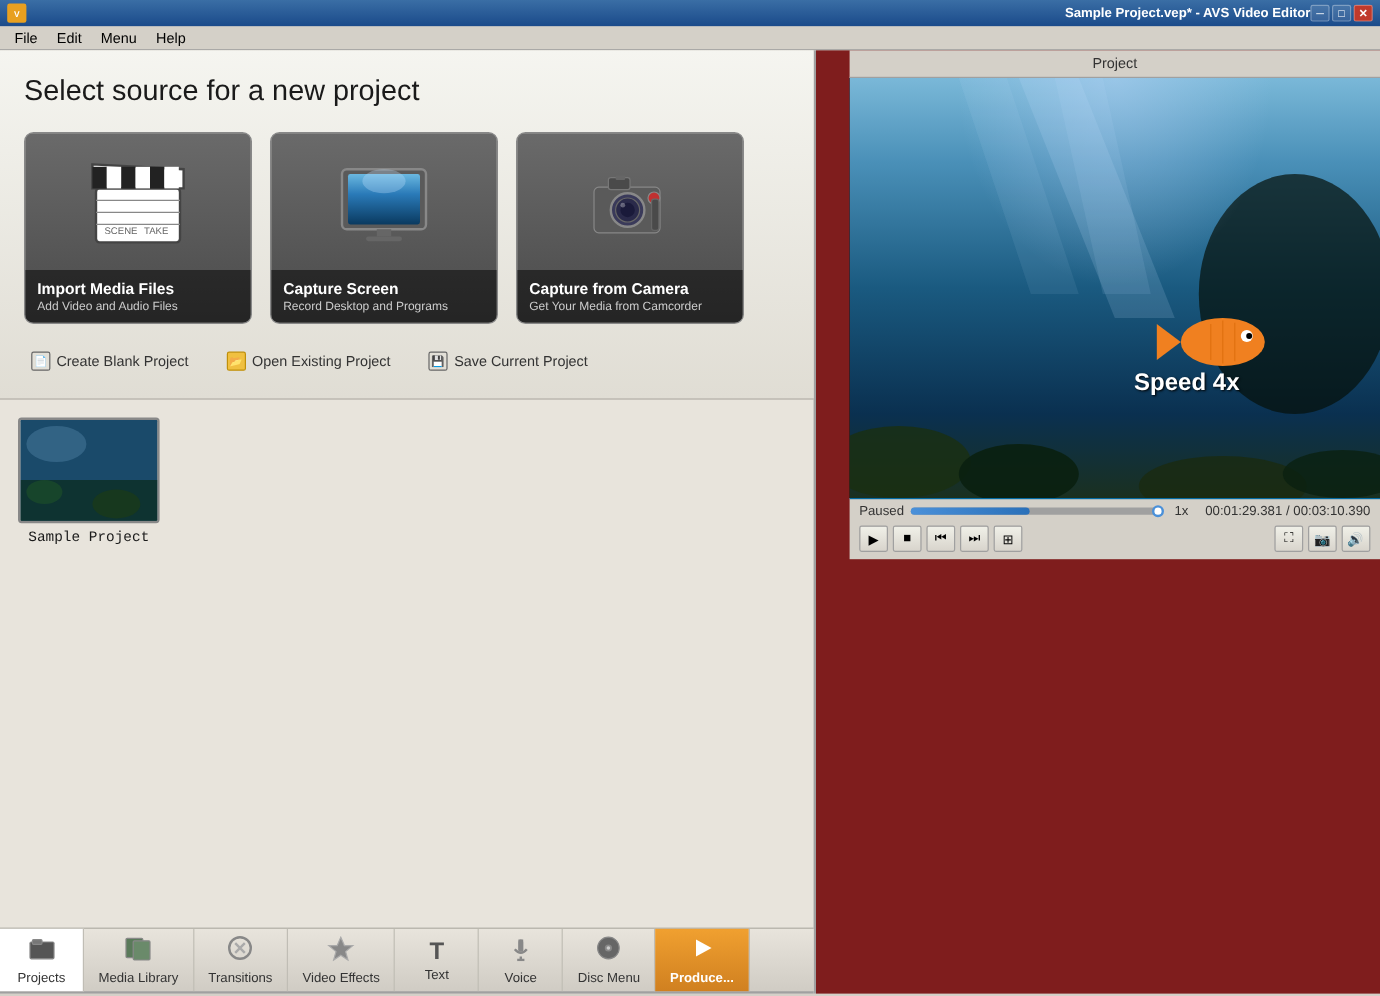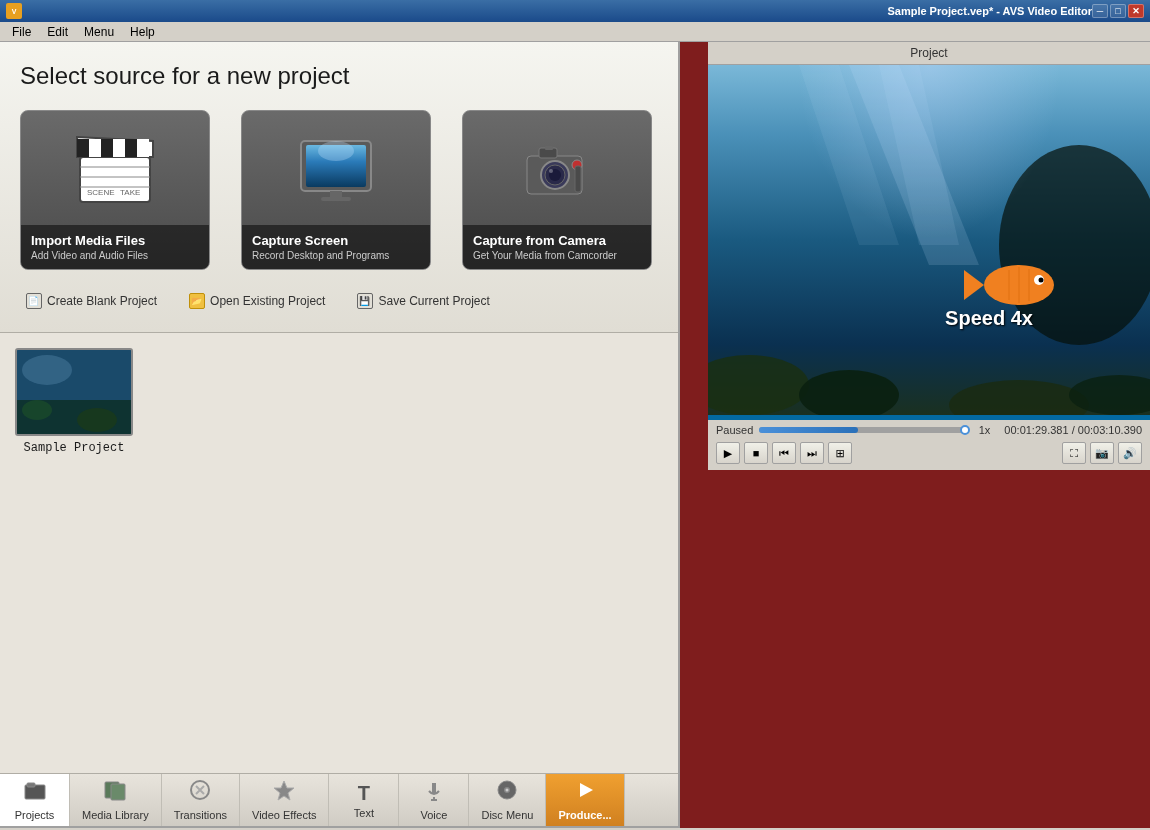--- a/index.html
+++ b/index.html
@@ -18,21 +18,21 @@
 
     
     .main-area { display: flex; height: calc(830px - 22px - 22px); }
 
     
     .left-panel { width: 680px; min-width: 680px; display: flex; flex-direction: column; background: #e8e4dc; border-right: 2px solid #a0a0a0; }
 
     
     .source-section { background: linear-gradient(to bottom, #f5f5f0, #e0ddd4); padding: 20px; border-bottom: 1px solid #b0ada5; flex-shrink: 0; }
     .source-title { font-size: 24px; font-weight: normal; color: #1a1a1a; margin-bottom: 20px; }
-    .source-cards { display: flex; gap: 31px; margin-bottom: 20px; }
+    .source-cards { display: flex; gap: 15px; margin-bottom: 20px; }
     .source-card { width: 190px; height: 160px; background: linear-gradient(to bottom, #6a6a6a, #4a4a4a); border-radius: 8px; border: 1px solid #888; cursor: pointer; display: flex; flex-direction: column; align-items: center; justify-content: flex-end; padding-bottom: 12px; overflow: hidden; position: relative; }
     .card-icon-area { position: absolute; top: 0; left: 0; right: 0; bottom: 40px; display: flex; align-items: center; justify-content: center; }
     .card-label { position: absolute; bottom: 0; left: 0; right: 0; background: rgba(0,0,0,0.5); padding: 8px 10px; color: white; }
     .card-label .card-title { font-size: 13px; font-weight: bold; color: white; }
     .card-label .card-sub { font-size: 10px; color: #ccc; margin-top: 2px; }
 
     
     .project-actions { display: flex; gap: 20px; align-items: center; }
     .project-action { display: flex; align-items: center; gap: 5px; cursor: pointer; color: #333; font-size: 12px; padding: 3px 6px; }
     .action-icon { width: 16px; height: 16px; border: 1px solid #666; border-radius: 2px; display: flex; align-items: center; justify-content: center; font-size: 9px; color: #333; }
@@ -53,21 +53,21 @@
     .tool-icon { font-size: 22px; }
 
     
     .right-panel { flex: 1; display: flex; flex-direction: column; background: #7f1d1d; padding-left: 28px; }
     .preview-header { background: #d4d0c8; text-align: center; padding: 4px; font-size: 12px; color: #333; border-bottom: 1px solid #a0a0a0; }
     .preview-video { flex: 1; background: black; position: relative; overflow: hidden; max-height: 350px; }
     .video-content { width: 100%; height: 100%; background: linear-gradient(to bottom, #3a8ab8 0%, #1a5a80 30%, #0a2a3a 60%, #1a3a2a 80%, #2a4a1a 100%); position: relative; }
     .light-rays { position: absolute; top: 0; left: 20%; width: 60%; height: 50%; background: radial-gradient(ellipse at 50% 0%, rgba(200,220,255,0.4) 0%, transparent 70%); }
 
     
-    .playback-bar { background: #d4d0c8; padding: 4px 8px; border-top: 5px solid #0369a1; }
+    .playback-bar { background: #d4d0c8; padding: 4px 8px; border-top: 1px solid #0369a1; }
     .playback-status { display: flex; align-items: center; gap: 6px; margin-bottom: 4px; }
     .status-paused { font-size: 11px; color: #333; }
     .seek-bar { flex: 1; height: 6px; background: #a0a0a0; border-radius: 3px; position: relative; }
     .seek-fill { width: 48%; height: 100%; background: linear-gradient(to right, #4a90d9, #2a70b9); border-radius: 3px; }
     .seek-handle { width: 10px; height: 10px; background: white; border: 2px solid #4a90d9; border-radius: 50%; position: absolute; right: -5px; top: -2px; }
     .speed-val { font-size: 11px; color: #333; padding: 0 8px; }
     .time-display { font-size: 11px; color: #333; }
 
     .playback-controls { display: flex; align-items: center; gap: 4px; padding: 2px 0; }
     .play-btn { width: 24px; height: 22px; background: linear-gradient(to bottom, #f0f0e8, #d8d4cc); border: 1px solid #a0a0a0; border-radius: 2px; display: flex; align-items: center; justify-content: center; cursor: pointer; font-size: 11px; }

